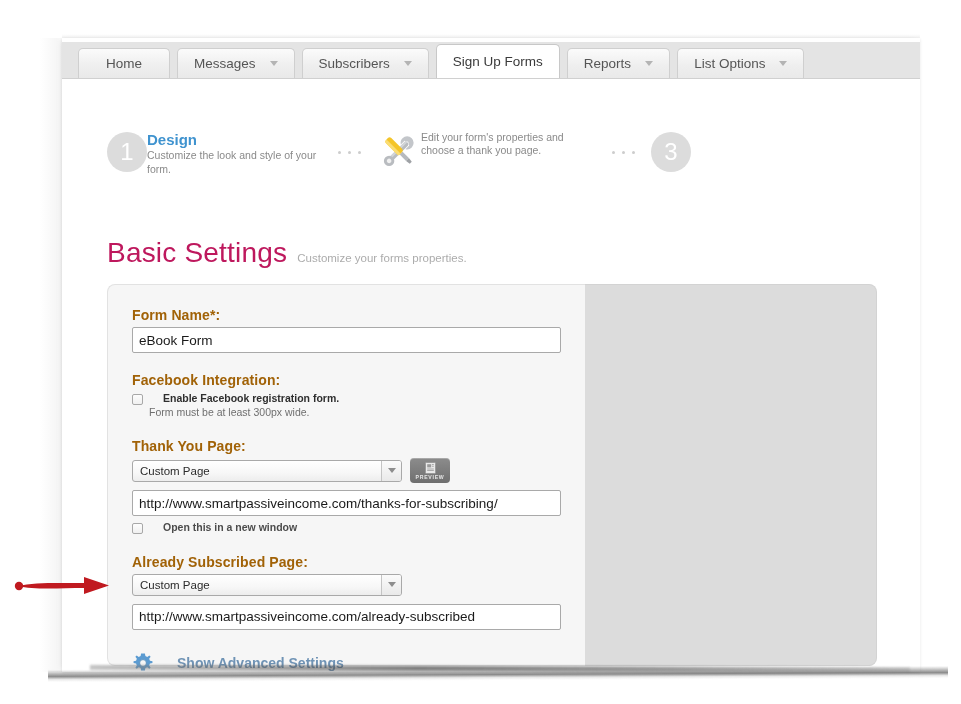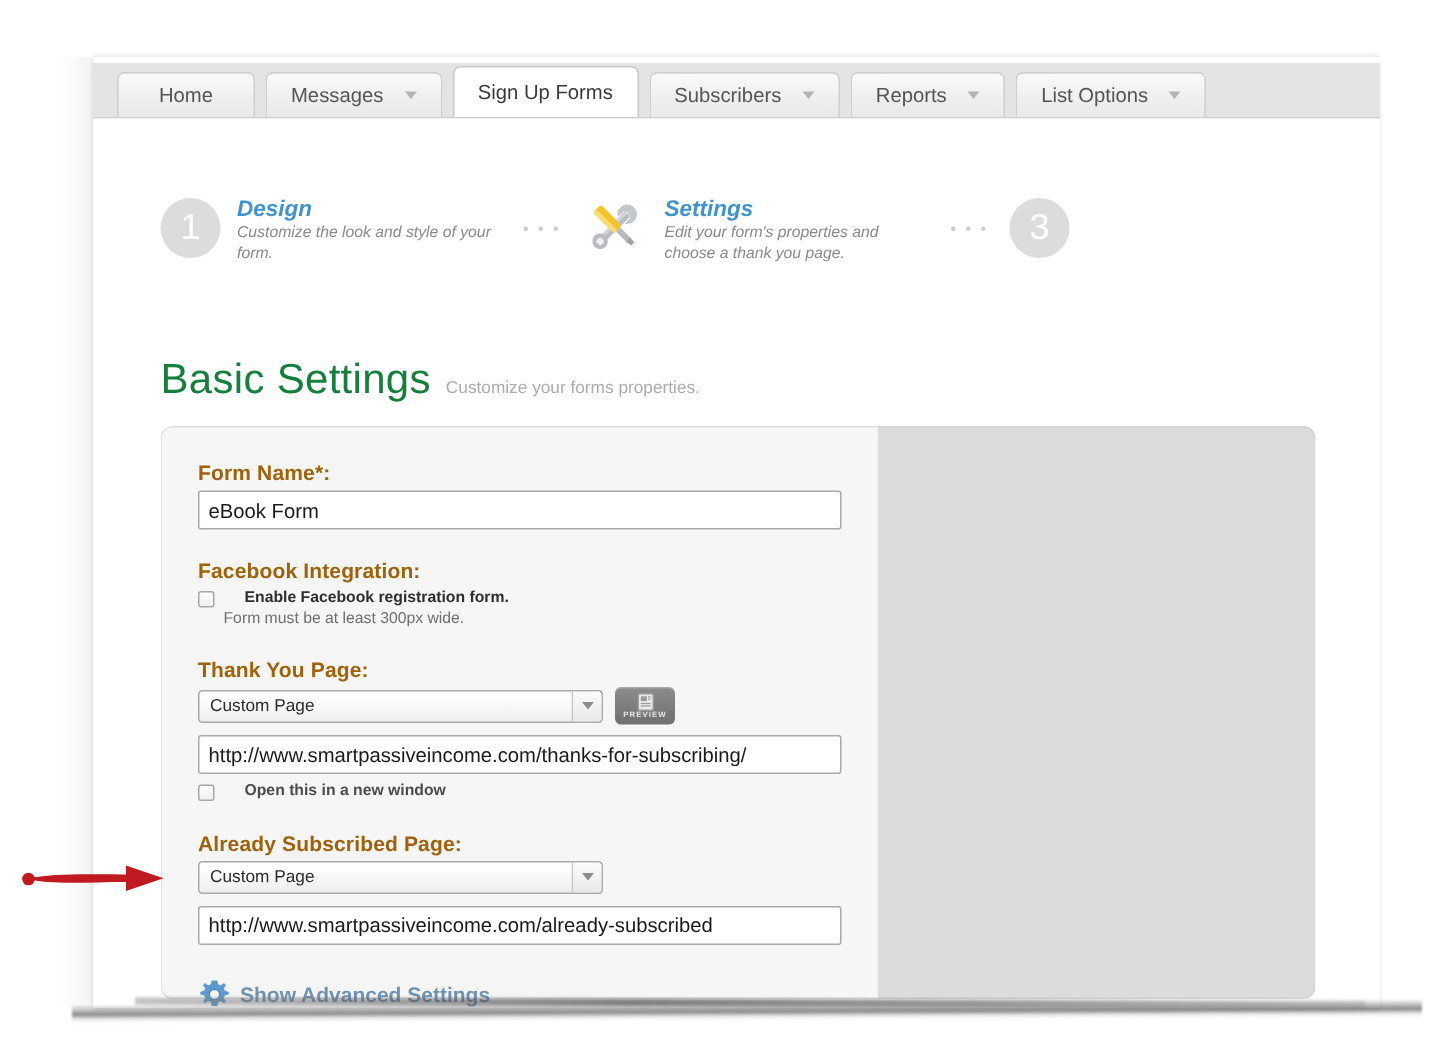--- a/index.html
+++ b/index.html
@@ -131,21 +131,21 @@
     width: 40px; height: 40px;
     border-radius: 50%;
     background: #dcdcdc;
     color: #ffffff;
     font-size: 24px;
     display: flex; align-items: center; justify-content: center;
     flex: 0 0 auto;
     margin-top: 3px;
   }
   .step-icon { width: 44px; height: 44px; flex: 0 0 auto; margin-top: 0px; }
-  .step-text { margin-left: 11px; padding-top: 2px; font-style: italic; }
+  .step-text { padding-top: 2px; }
   .step-title {
     font-size: 15px;
     font-weight: bold;
     color: #3f93cf;
     line-height: 1.15;
     margin-bottom: 1px;
   }
   .step-desc {
     font-size: 10.5px;
     color: #8a8a8a;
@@ -166,21 +166,21 @@
   }
 
   
   #section-heading {
     position: absolute;
     left: 45px; top: 158px;
     display: flex; align-items: baseline; gap: 10px;
   }
   #section-title {
     font-size: 28px;
-    color: #15803d;
+    color: #be185d;
     font-weight: normal;
     letter-spacing: 0.2px;
   }
   #section-sub {
     font-size: 11.5px;
     color: #acacac;
   }
 
   
   #panel-wrap {
@@ -300,21 +300,21 @@
   .preview-label {
     font-size: 5.2px;
     color: #e8e8e8;
     letter-spacing: 0.7px;
     font-weight: bold;
     line-height: 1;
     margin-top: 1px;
   }
 
   #advanced-row {
-    display: flex; align-items: center; gap: 6px;
+    display: flex; align-items: center; gap: 23px;
     margin-top: 22px;
   }
   #advanced-label {
     font-size: 14px;
     color: #6f93b5;
     font-weight: bold;
   }
 
   
   #arrow {
@@ -332,26 +332,26 @@
 <div id="page-surface"></div>
 
 <div id="tabbar">
   <div class="tab">
     <span class="tab-label">Home</span>
   </div>
   <div class="tab">
     <span class="tab-label">Messages</span>
     <span class="caret"></span>
   </div>
-  <div class="tab active">
-    <span class="tab-label">Sign Up Forms</span>
-  </div>
   <div class="tab">
     <span class="tab-label">Subscribers</span>
     <span class="caret"></span>
+  </div>
+  <div class="tab active">
+    <span class="tab-label">Sign Up Forms</span>
   </div>
   <div class="tab">
     <span class="tab-label">Reports</span>
     <span class="caret"></span>
   </div>
   <div class="tab">
     <span class="tab-label">List Options</span>
     <span class="caret"></span>
   </div>
 </div>
@@ -386,21 +386,20 @@
         </g>
 
         <g transform="rotate(-45 22 22)">
           <rect x="18.3" y="5" width="7.4" height="20" rx="2.4" fill="#f4c52a"></rect>
           <rect x="18.3" y="5" width="3" height="20" rx="1.5" fill="#fadd74"></rect>
           <rect x="20" y="25" width="4" height="9" fill="#b7babe"></rect>
           <path d="M20 34 h4 l-0.6 4.6 h-2.8 z" fill="#9ea1a5"></path>
         </g>
       </svg>
       <div class="step-text">
-        <div class="step-title">Settings</div>
         <div class="step-desc">Edit your form's properties and choose a thank you page.</div>
       </div>
     </div>
 
     <div class="step-dots">
       <i></i>
         <i></i>
         <i></i>
     </div>
 

